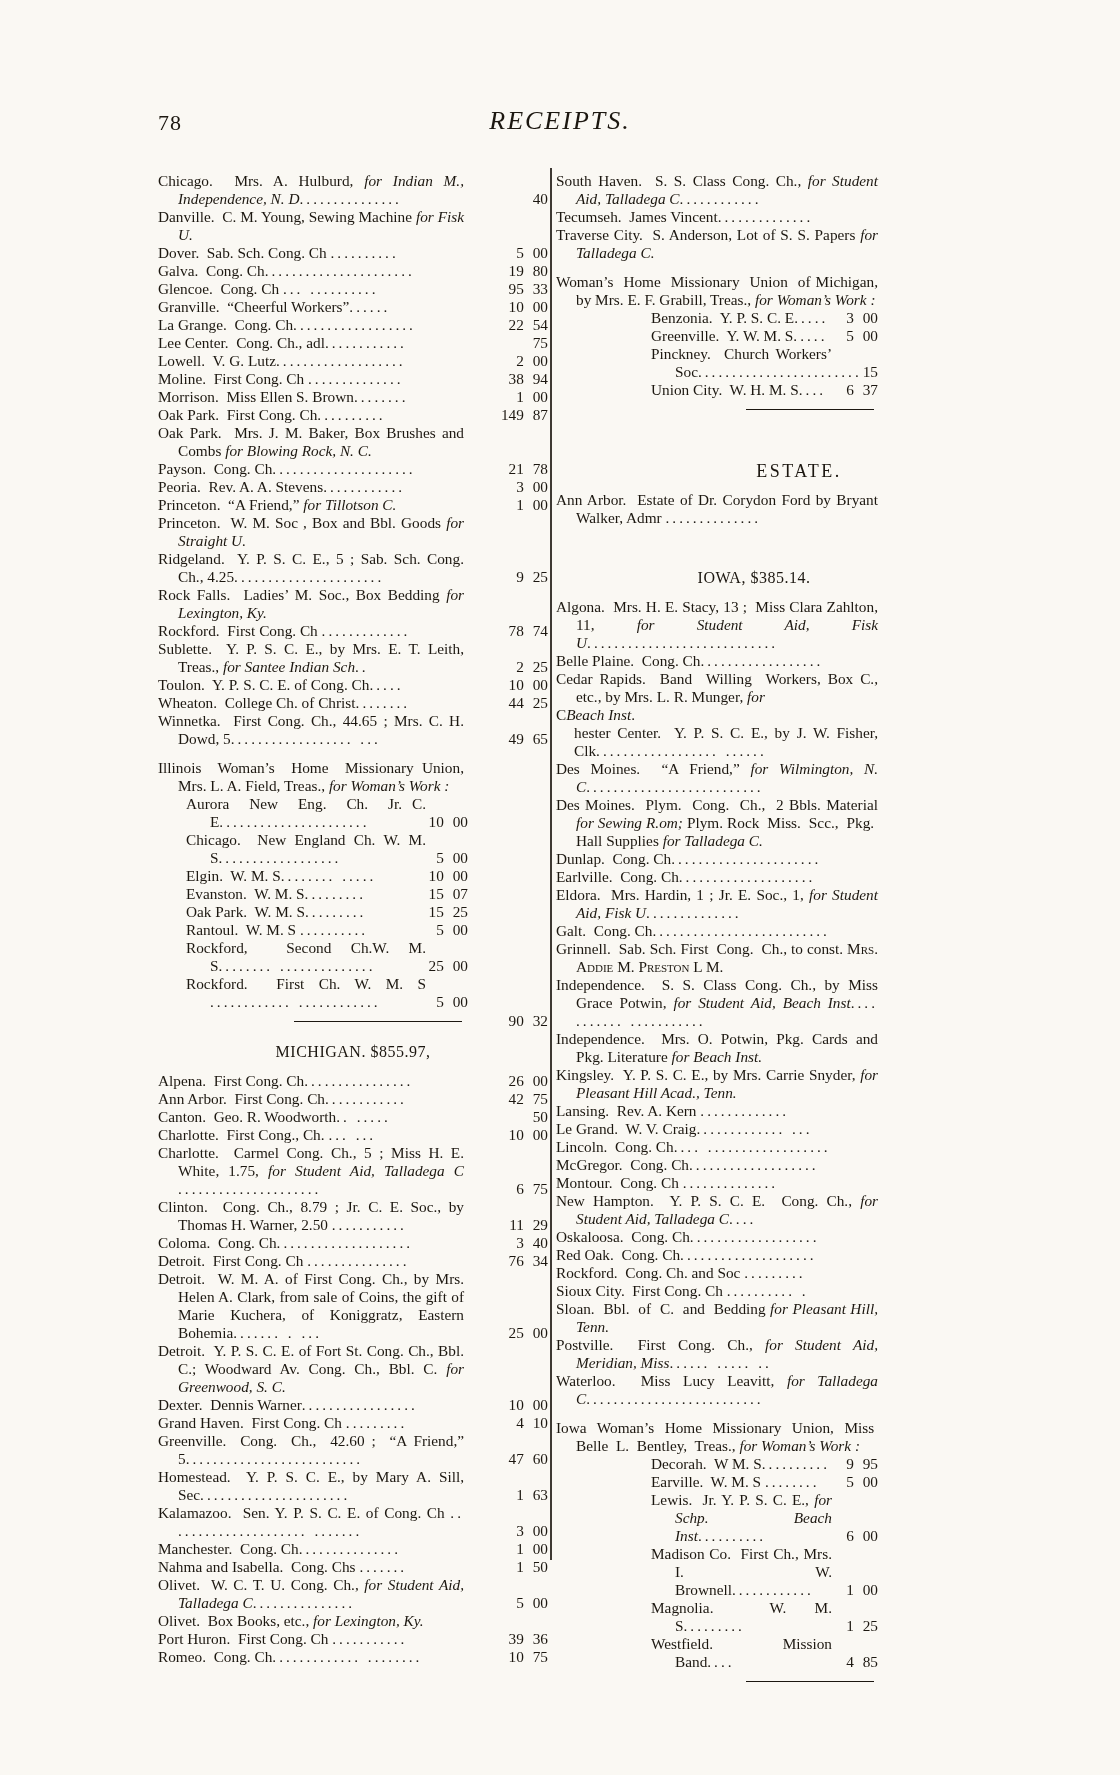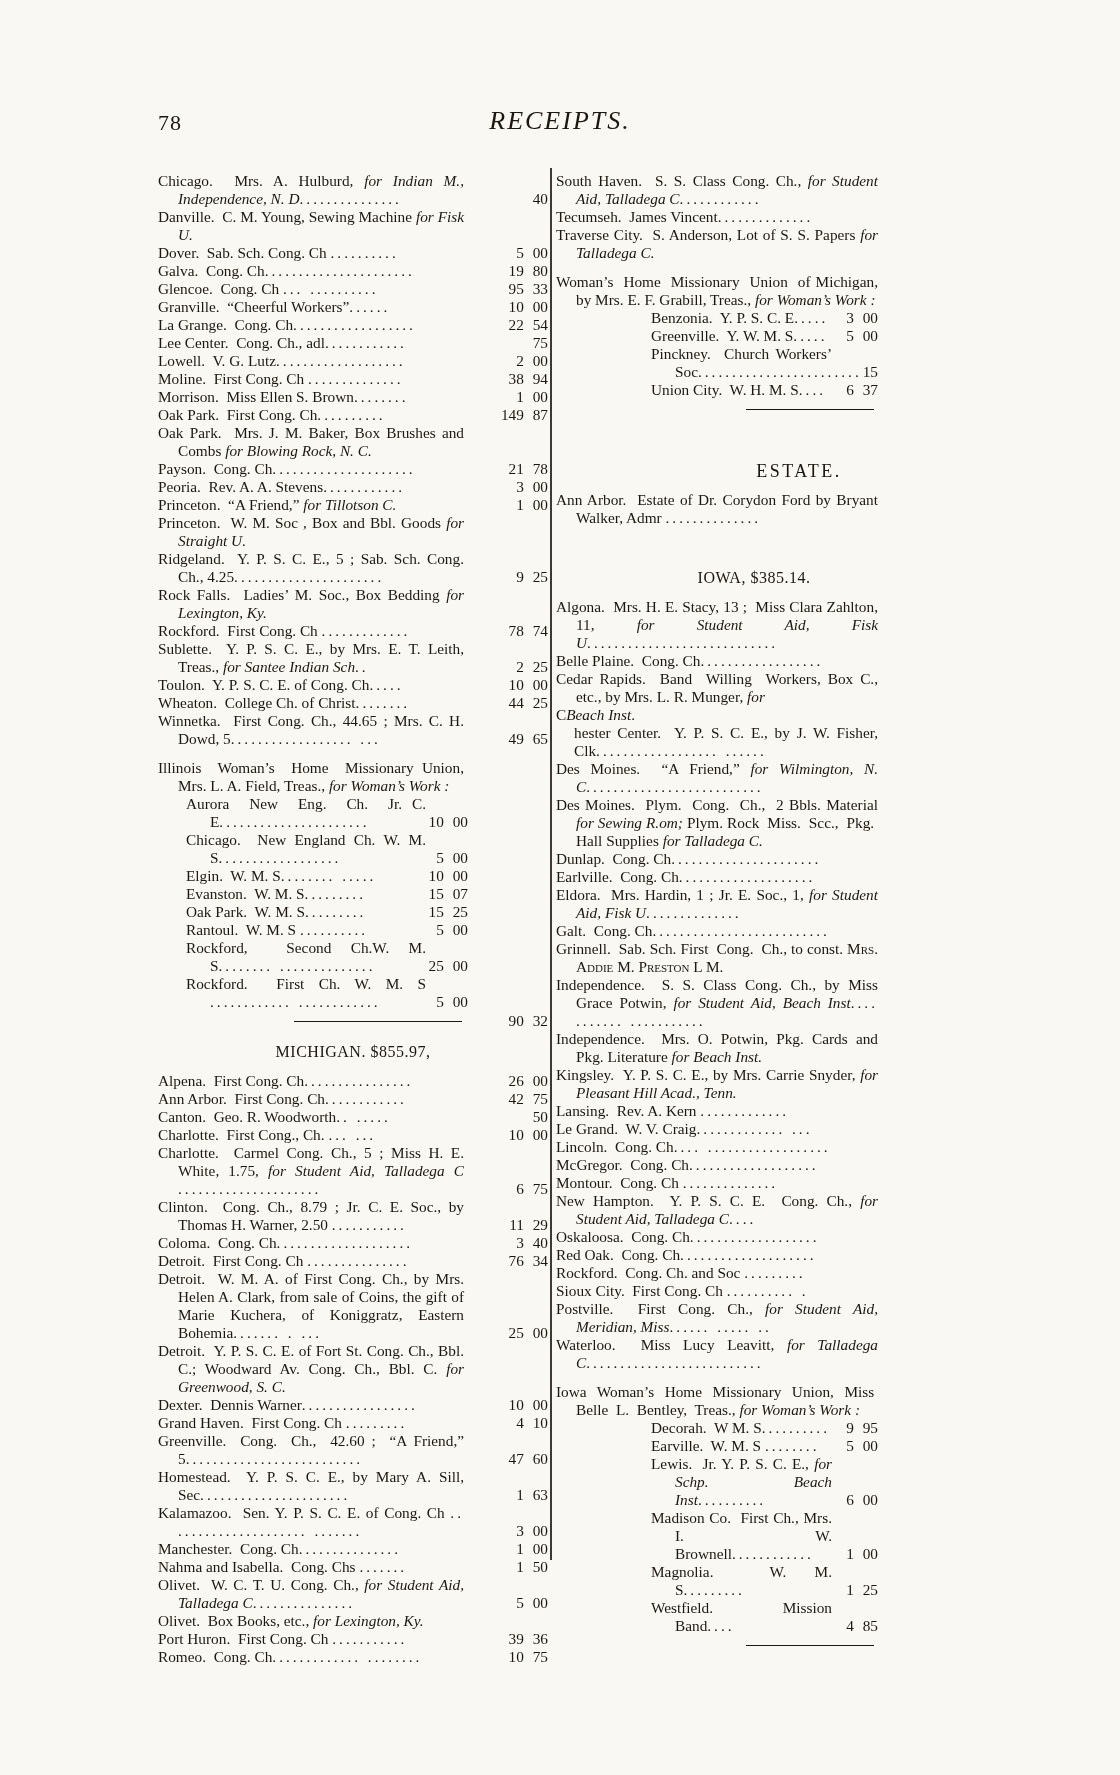--- a/index.html
+++ b/index.html
@@ -161,20 +161,21 @@
       <div class="entry"><span class="tx"><span>Lansing.&nbsp; Rev. A. Kern  </span><span class="dots">.............</span></span><span class="amt">2 00</span></div>
       <div class="entry"><span class="tx"><span>Le Grand.&nbsp; W. V. Craig</span><span class="dots">............. ...</span></span><span class="amt">5 00</span></div>
       <div class="entry"><span class="tx"><span>Lincoln.&nbsp; Cong. Ch</span><span class="dots">....  ..................</span></span><span class="amt">2 00</span></div>
       <div class="entry"><span class="tx"><span>McGregor.&nbsp; Cong. Ch</span><span class="dots">...................</span></span><span class="amt">111 31</span></div>
       <div class="entry"><span class="tx"><span>Montour.&nbsp; Cong. Ch </span><span class="dots">..............</span></span><span class="amt">17 50</span></div>
       <div class="entry"><span class="tx"><span>New Hampton.&nbsp; Y. P. S. C. E.&nbsp; Cong. Ch., </span><span class="it">for Student Aid, Talladega C</span><span class="dots">....</span></span><span class="amt">5 00</span></div>
       <div class="entry"><span class="tx"><span>Oskaloosa.&nbsp; Cong. Ch</span><span class="dots">...................</span></span><span class="amt">2 00</span></div>
       <div class="entry"><span class="tx"><span>Red Oak.&nbsp; Cong. Ch</span><span class="dots">....................</span></span><span class="amt">20 00</span></div>
       <div class="entry"><span class="tx"><span>Rockford.&nbsp; Cong. Ch. and Soc </span><span class="dots">.........</span></span><span class="amt">8 75</span></div>
       <div class="entry"><span class="tx"><span>Sioux City.&nbsp; First Cong. Ch </span><span class="dots">..........  .</span></span><span class="amt">37 40</span></div>
+      <div class="entry"><span class="tx"><span>Sloan.&nbsp; Bbl.&nbsp; of&nbsp; C.&nbsp; and&nbsp; Bedding </span><span class="it">for Pleasant Hill, Tenn.</span></span></div>
       <div class="entry"><span class="tx"><span>Postville.&nbsp; First Cong. Ch., </span><span class="it">for Student Aid, Meridian, Miss</span><span class="dots">......  .....    ..</span></span><span class="amt">10 00</span></div>
       <div class="entry"><span class="tx"><span>Waterloo.&nbsp; Miss Lucy Leavitt, </span><span class="it">for Talladega C</span><span class="dots">..........................</span></span><span class="amt">7 00</span></div>
       <div class="sp"></div>
       <div class="entry"><span class="tx"><span>Iowa Woman’s Home Missionary Union, Miss&nbsp; Belle&nbsp; L.&nbsp; Bentley,&nbsp; Treas., </span><span class="it">for Woman’s Work :</span></span></div>
       <div class="entry sub"><span class="tx"><span>Decorah.&nbsp; W M. S</span><span class="dots">..........</span></span><span class="amt">9 95</span></div>
       <div class="entry sub"><span class="tx"><span>Earville.&nbsp; W. M. S  </span><span class="dots">........</span></span><span class="amt">5 00</span></div>
       <div class="entry sub"><span class="tx"><span>Lewis.&nbsp; Jr. Y. P. S. C. E., </span><span class="it">for Schp. Beach Inst</span><span class="dots">..........</span></span><span class="amt">6 00</span></div>
       <div class="entry sub"><span class="tx"><span>Madison Co.&nbsp; First Ch., Mrs. I. W. Brownell</span><span class="dots">............</span></span><span class="amt">1 00</span></div>
       <div class="entry sub"><span class="tx"><span>Magnolia.&nbsp; W. M. S</span><span class="dots">.........</span></span><span class="amt">1 25</span></div>
       <div class="entry sub"><span class="tx"><span>Westfield.&nbsp; Mission Band</span><span class="dots">....</span></span><span class="amt">4 85</span></div>

